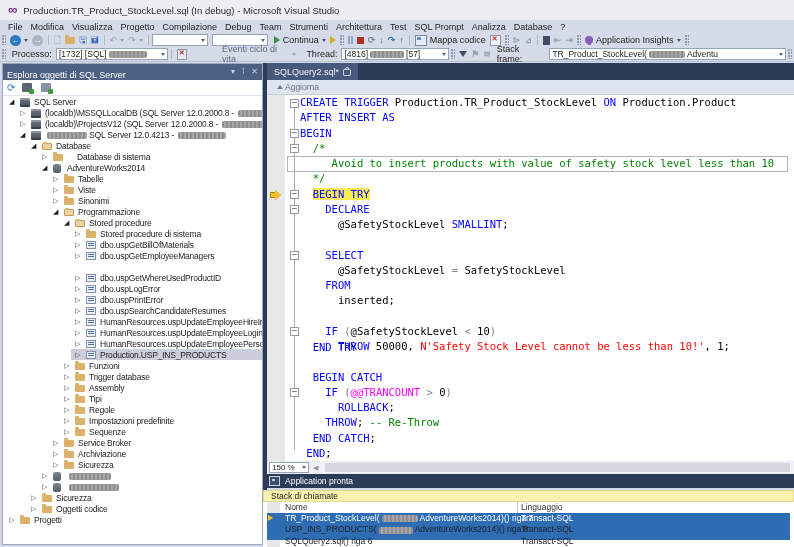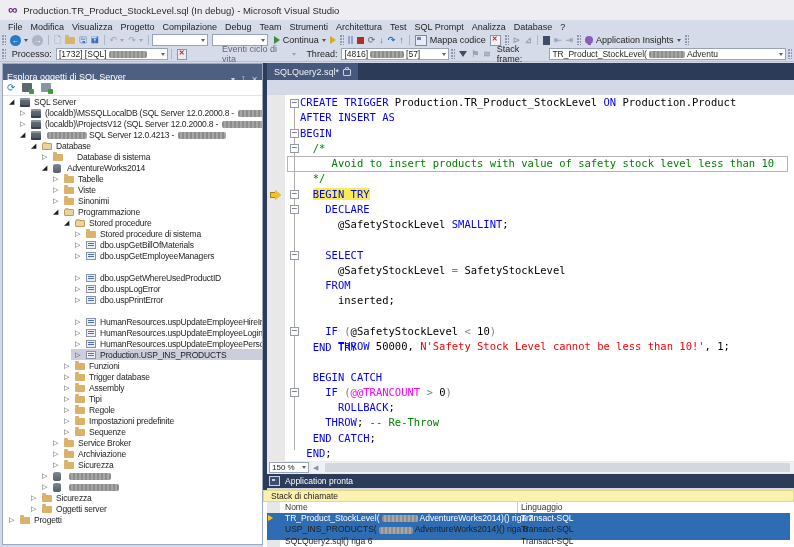--- a/index.html
+++ b/index.html
@@ -38,21 +38,21 @@
   .redx{width:9px;height:9px;border:1px solid #8A93A8;background:#F2F3F7;position:relative;}
   .redx:after{content:"✕";position:absolute;left:1px;top:-1px;color:#C62828;font-size:7px;font-weight:bold;}
   .flag{width:7px;height:9px;background:#3E4C66;}
   .funnel{width:0;height:0;border-left:4px solid transparent;border-right:4px solid transparent;border-top:6px solid #3E4C66;}
   .stepico{color:#2B79C2;font-size:9px;font-weight:bold;line-height:12px;}
   .stepico.dis{color:#9AA3B5;}
   .goldarrow{width:0;height:0;border-top:4px solid transparent;border-bottom:4px solid transparent;border-left:6px solid #D9A820;}
 
   
   #explorer{position:absolute;left:2px;top:63px;width:261px;height:482px;background:#fff;border:1px solid #9CA8BF;box-sizing:border-box;}
-  #exp-header{position:absolute;left:0;top:0;width:100%;height:16px;background:#4D6082;color:#fff;display:flex;align-items:flex-start;padding:8px 4px;box-sizing:border-box;font-size:9px;}
+  #exp-header{position:absolute;left:0;top:0;width:100%;height:16px;background:#4D6082;color:#fff;display:flex;align-items:flex-end;padding:0 4px;box-sizing:border-box;font-size:9px;}
   .hdr-ico{color:#C9D2E2;font-size:8px;margin-left:6px;line-height:16px;}
   #exp-toolbar{position:absolute;left:0;top:16px;width:100%;height:16px;background:#fff;border-bottom:1px solid #E0E3EB;display:flex;align-items:center;padding-left:4px;box-sizing:border-box;}
   .exp-tbico{margin-right:7px;font-size:10px;color:#2F7ACC;line-height:14px;}
   .srvico2{width:10px;height:9px;position:relative;background:#5C6670;border-radius:1px;}
   .srvico2:after{content:"";position:absolute;right:-2px;bottom:-2px;width:5px;height:5px;background:#3C9B3C;border-radius:1px;}
   #tree{position:absolute;left:0;top:32px;width:100%;bottom:0;overflow:hidden;}
   .trow{position:absolute;left:0;width:100%;height:11px;white-space:nowrap;}
   .trow .sel-band{position:absolute;top:0;bottom:0;right:0;background:#CCCEDB;}
   .texp{position:absolute;top:2px;width:7px;height:7px;font-size:7px;line-height:7px;color:#444;}
   .texp.col:before{content:"▷";} .texp.exp:before{content:"◢";color:#1e1e1e;}
@@ -382,20 +382,25 @@
         <div class="trow" style="top: 187px;">
           <span class="texp col" style="left: 72px;"></span>
           <span class="ticon" style="left: 83px;"><span class="i-sp" style="display: inline-block;"></span></span>
           <span class="tlabel" style="left: 97px;">dbo.uspLogError</span>
         </div>
         <div class="trow" style="top: 198px;">
           <span class="texp col" style="left: 72px;"></span>
           <span class="ticon" style="left: 83px;"><span class="i-sp" style="display: inline-block;"></span></span>
           <span class="tlabel" style="left: 97px;">dbo.uspPrintError</span>
         </div>
+        <div class="trow" style="top: 209px;">
+          <span class="texp col" style="left: 72px;"></span>
+          <span class="ticon" style="left: 83px;"><span class="i-sp" style="display: inline-block;"></span></span>
+          <span class="tlabel" style="left: 97px;">dbo.uspSearchCandidateResumes</span>
+        </div>
         <div class="trow" style="top: 220px;">
           <span class="texp col" style="left: 72px;"></span>
           <span class="ticon" style="left: 83px;"><span class="i-sp" style="display: inline-block;"></span></span>
           <span class="tlabel" style="left: 97px;">HumanResources.uspUpdateEmployeeHireInfo</span>
         </div>
         <div class="trow" style="top: 231px;">
           <span class="texp col" style="left: 72px;"></span>
           <span class="ticon" style="left: 83px;"><span class="i-sp" style="display: inline-block;"></span></span>
           <span class="tlabel" style="left: 97px;">HumanResources.uspUpdateEmployeeLogin</span>
         </div>
@@ -471,39 +476,43 @@
           <span class="tlabel" style="left: 64px;"><span class="blob" style="width: 50px;"></span></span>
         </div>
         <div class="trow" style="top: 396px;">
           <span class="texp col" style="left: 28px;"></span>
           <span class="ticon" style="left: 39px;"><span class="i-folder" style="display: inline-block;"></span></span>
           <span class="tlabel" style="left: 53px;">Sicurezza</span>
         </div>
         <div class="trow" style="top: 407px;">
           <span class="texp col" style="left: 28px;"></span>
           <span class="ticon" style="left: 39px;"><span class="i-folder" style="display: inline-block;"></span></span>
-          <span class="tlabel" style="left: 53px;">Oggetti server</span>
+          <span class="tlabel" style="left: 53px;">Oggetti codice</span>
         </div>
         <div class="trow" style="top: 418px;">
           <span class="texp col" style="left: 6px;"></span>
           <span class="ticon" style="left: 17px;"><span class="i-folder" style="display: inline-block;"></span></span>
           <span class="tlabel" style="left: 31px;">Progetti</span>
         </div>
       </div>
   </div>
 
   <div id="right-edge"></div>
 
   <div id="tabstrip">
     <div id="doc-tab">
       <span>SQLQuery2.sql*</span>
       <span class="lockico"></span>
     </div>
   </div>
 
+  <div id="update-bar">
+    <span class="uparrow"></span>
+    <span id="update-label">Aggiorna</span>
+  </div>
 
   <div id="code">
     <div id="bpmargin"></div>
     <div id="outline-line" style="top: 12px; height: 342.75px;"></div>
     <div id="code-lines">
         <div class="cline" style="top: 0px;"><span class="foldbox">–</span><span class="ctext"><span class="tk-kw">CREATE TRIGGER</span><span class="tk-id"> Production.TR_Product_StockLevel </span><span class="tk-kw">ON</span><span class="tk-id"> Production.Product</span></span></div>
         <div class="cline" style="top: 15.25px;"><span class="ctext"><span class="tk-kw">AFTER INSERT AS</span></span></div>
         <div class="cline" style="top: 30.5px;"><span class="foldbox">–</span><span class="ctext"><span class="tk-kw">BEGIN</span></span></div>
         <div class="cline" style="top: 45.75px;"><span class="foldbox">–</span><span class="ctext"><span>  </span><span class="tk-cm">/*</span></span></div>
         <div class="cline" style="top: 61px;"><span class="caretline"></span><span class="ctext"><span>     </span><span class="tk-cm">Avoid to insert products with value of safety stock level less than 10</span></span></div>

